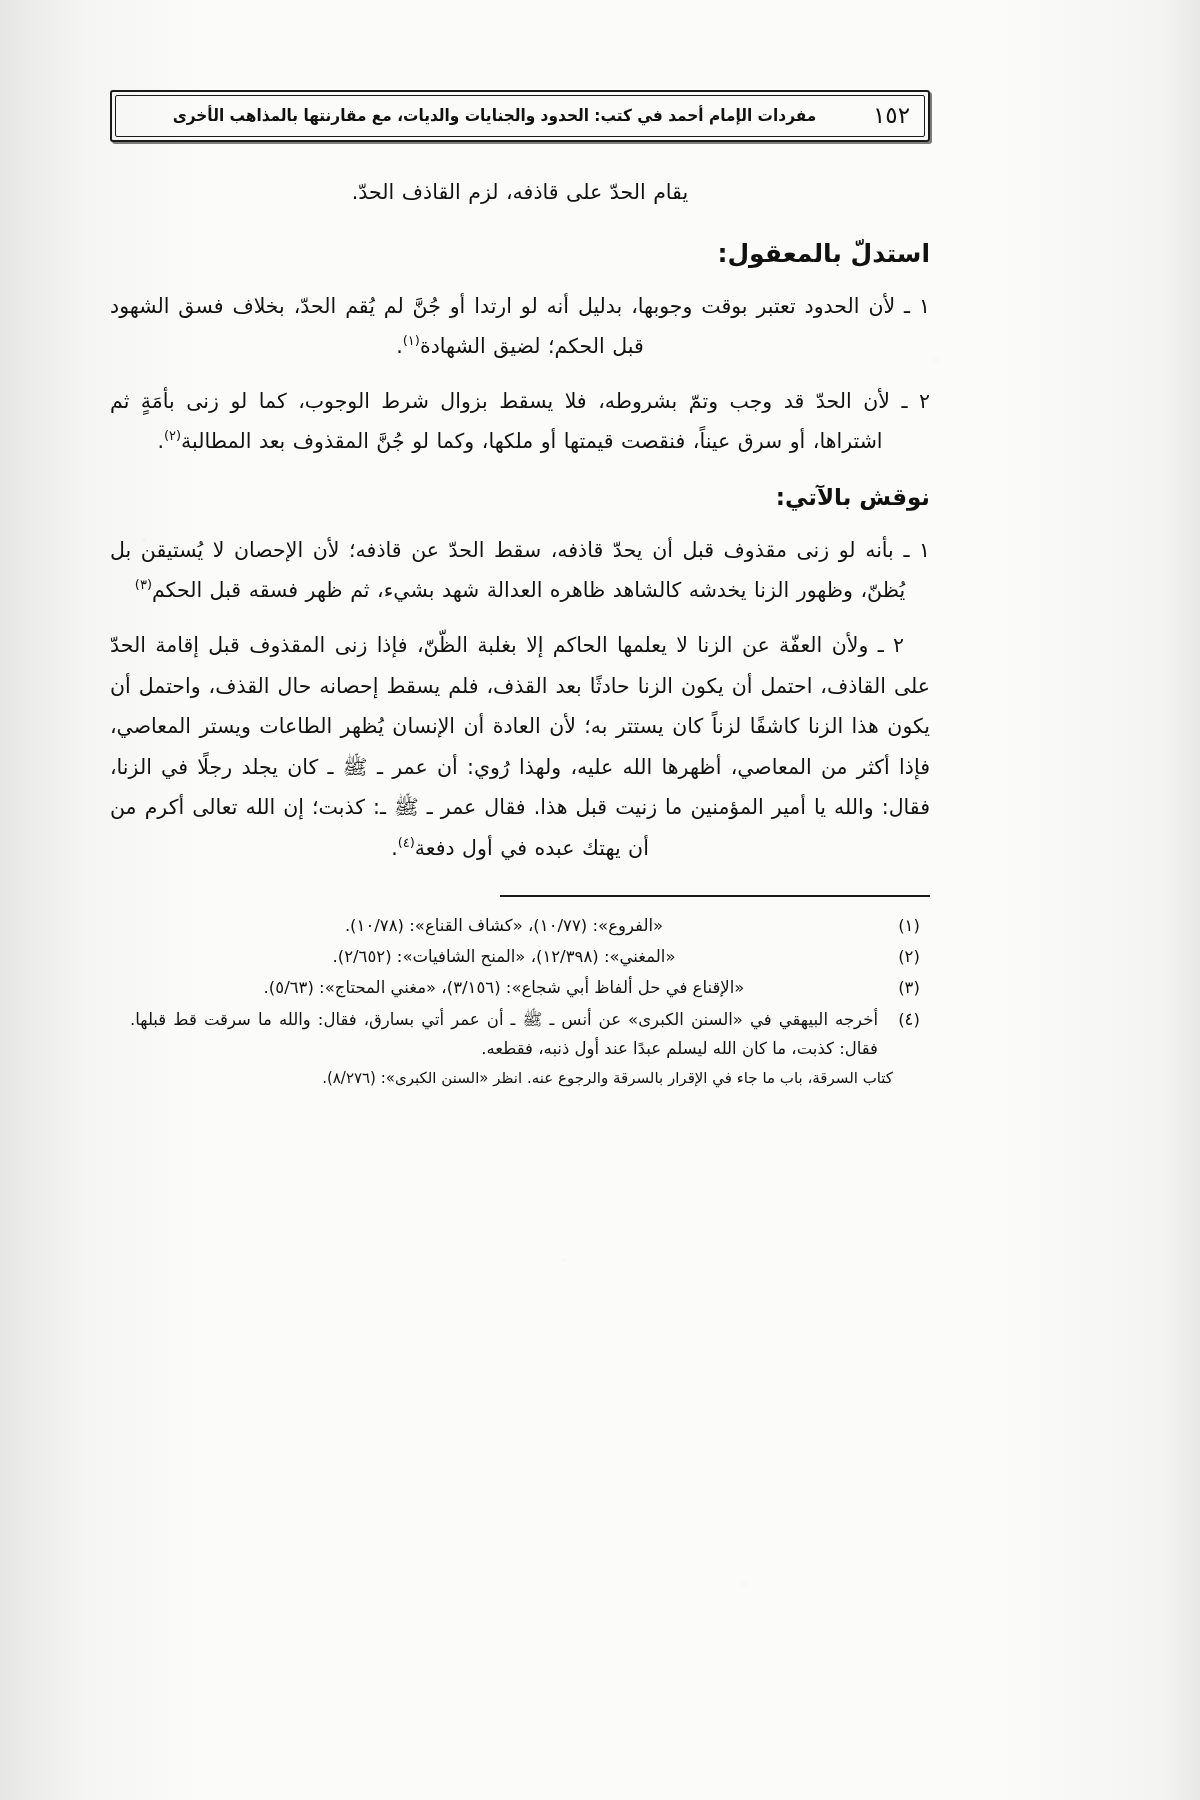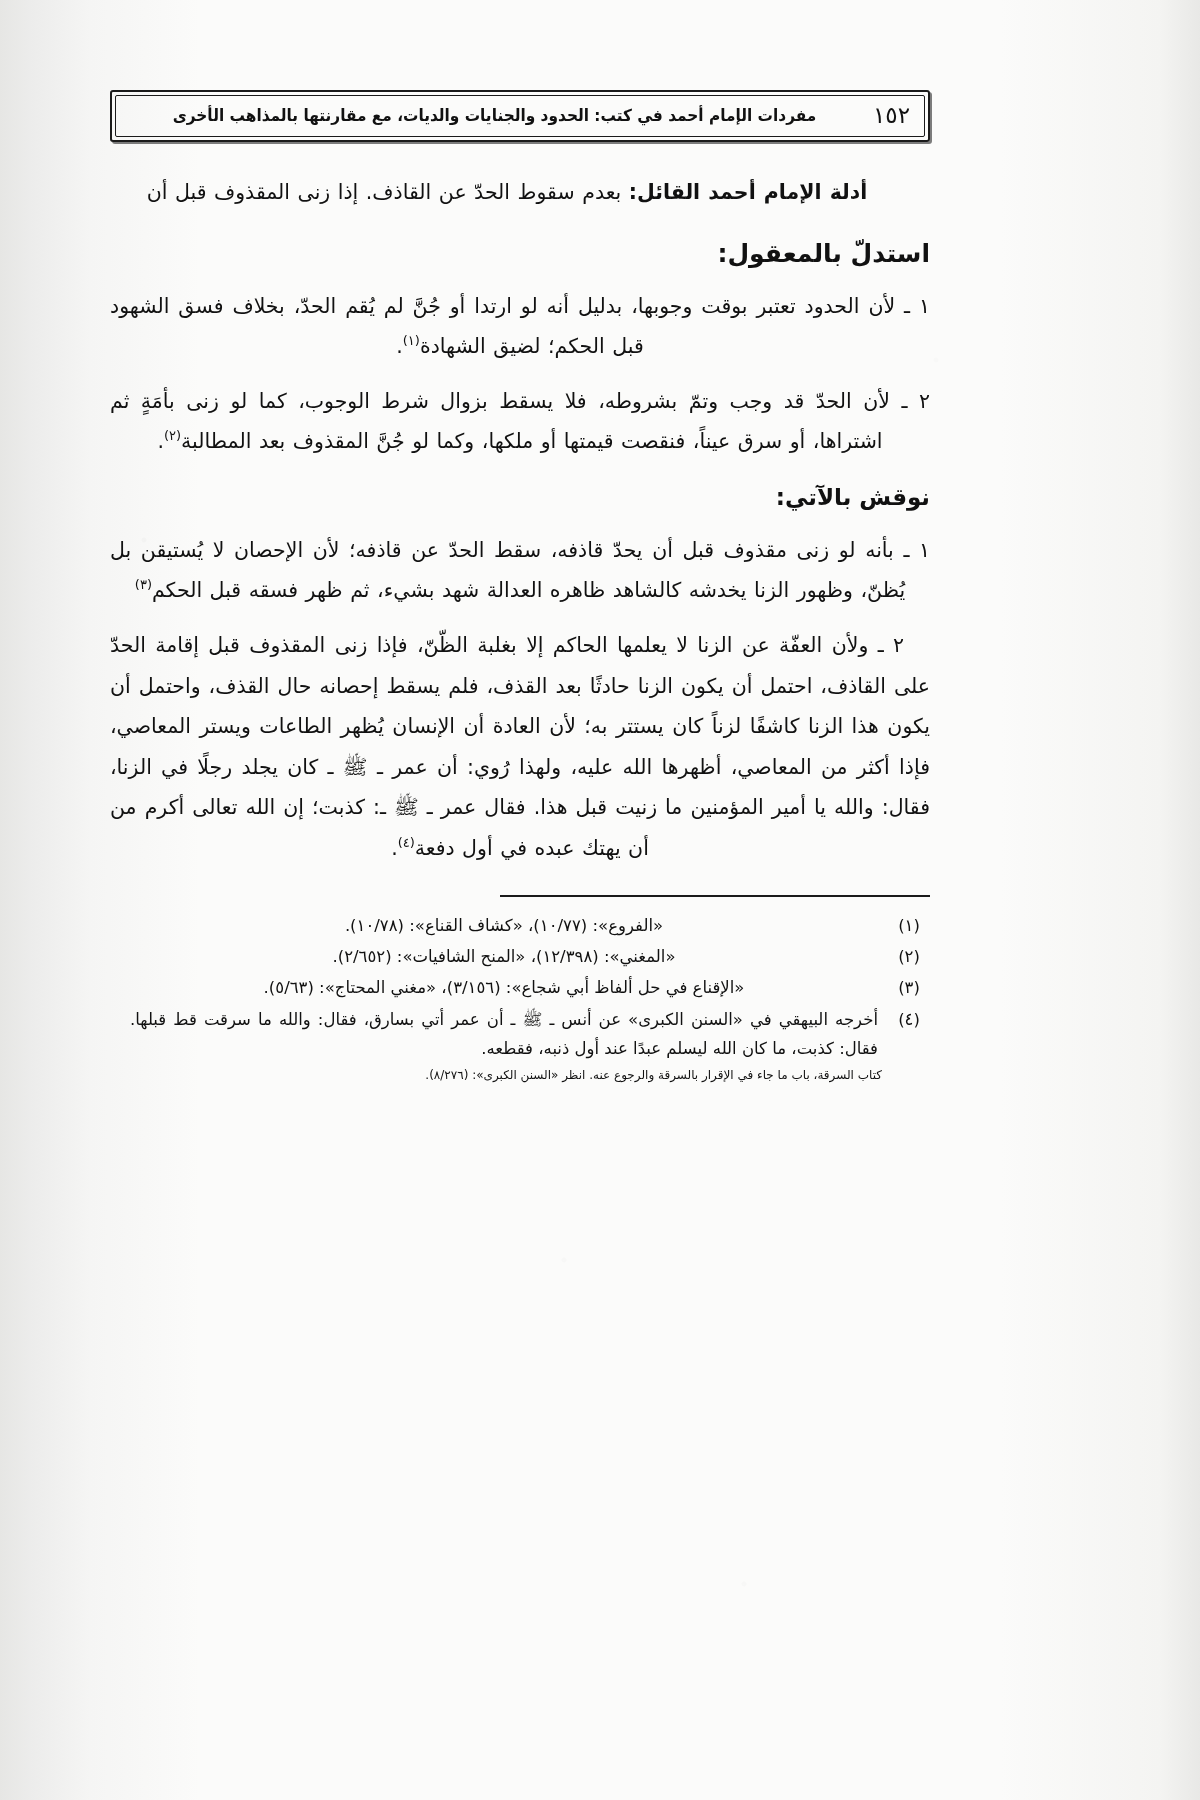--- a/index.html
+++ b/index.html
@@ -147,24 +147,24 @@
     white-space:nowrap;
   }
   .fn-text{
     flex:1 1 auto;
     text-align:justify;
     text-align-last:right;
     margin-left:20px;
   }
   .fn-item.centered .fn-text{ text-align-last:center; }
   .fn-cont{
-    margin-right:48px;
+    margin-right:37px;
     text-align:justify;
     text-align-last:center;
-    font-size:12px;
+    font-size:15px;
     line-height:1.78;
   }
   .fn-cont.rightlast{ text-align-last:right; }
 </style>
 </head>
 <body>
 
 <div class="page">
   <div class="grain"></div>
 
@@ -172,21 +172,21 @@
 
     <div class="runhead">
       <div class="frame-outer"></div>
       <div class="frame-inner">
         <div class="runhead-pageno">١٥٢</div>
         <div class="runhead-title">مفردات الإمام أحمد في كتب: الحدود والجنايات والديات، مع مقارنتها بالمذاهب الأخرى</div>
       </div>
     </div>
 
 
-    <p class="body indent"><span class="lead">أدلة الإمام أحمد القائل:</span><span> بعدم سقوط الحدّ عن القاذف. إذا زنى المقذوف قبل أن</span></p>
+    <p class="body">يقام الحدّ على قاذفه، لزم القاذف الحدّ.</p>
 
     <h2 class="subhead">استدلّ بالمعقول:</h2>
 
     <p class="body"><span>١ ـ لأن الحدود تعتبر بوقت وجوبها، بدليل أنه لو ارتدا أو جُنَّ لم يُقم الحدّ، بخلاف فسق الشهود قبل الحكم؛ لضيق الشهادة</span><sup class="fn">(١)</sup><span>.</span></p>
 
     <p class="body"><span>٢ ـ لأن الحدّ قد وجب وتمّ بشروطه، فلا يسقط بزوال شرط الوجوب، كما لو زنى بأمَةٍ ثم اشتراها، أو سرق عيناً، فنقصت قيمتها أو ملكها، وكما لو جُنَّ المقذوف بعد المطالبة</span><sup class="fn">(٢)</sup><span>.</span></p>
 
     <h2 class="subhead mini">نوقش بالآتي:</h2>
 
     <p class="body"><span>١ ـ بأنه لو زنى مقذوف قبل أن يحدّ قاذفه، سقط الحدّ عن قاذفه؛ لأن الإحصان لا يُستيقن بل يُظنّ، وظهور الزنا يخدشه كالشاهد ظاهره العدالة شهد بشيء، ثم ظهر فسقه قبل الحكم</span><sup class="fn">(٣)</sup></p>

